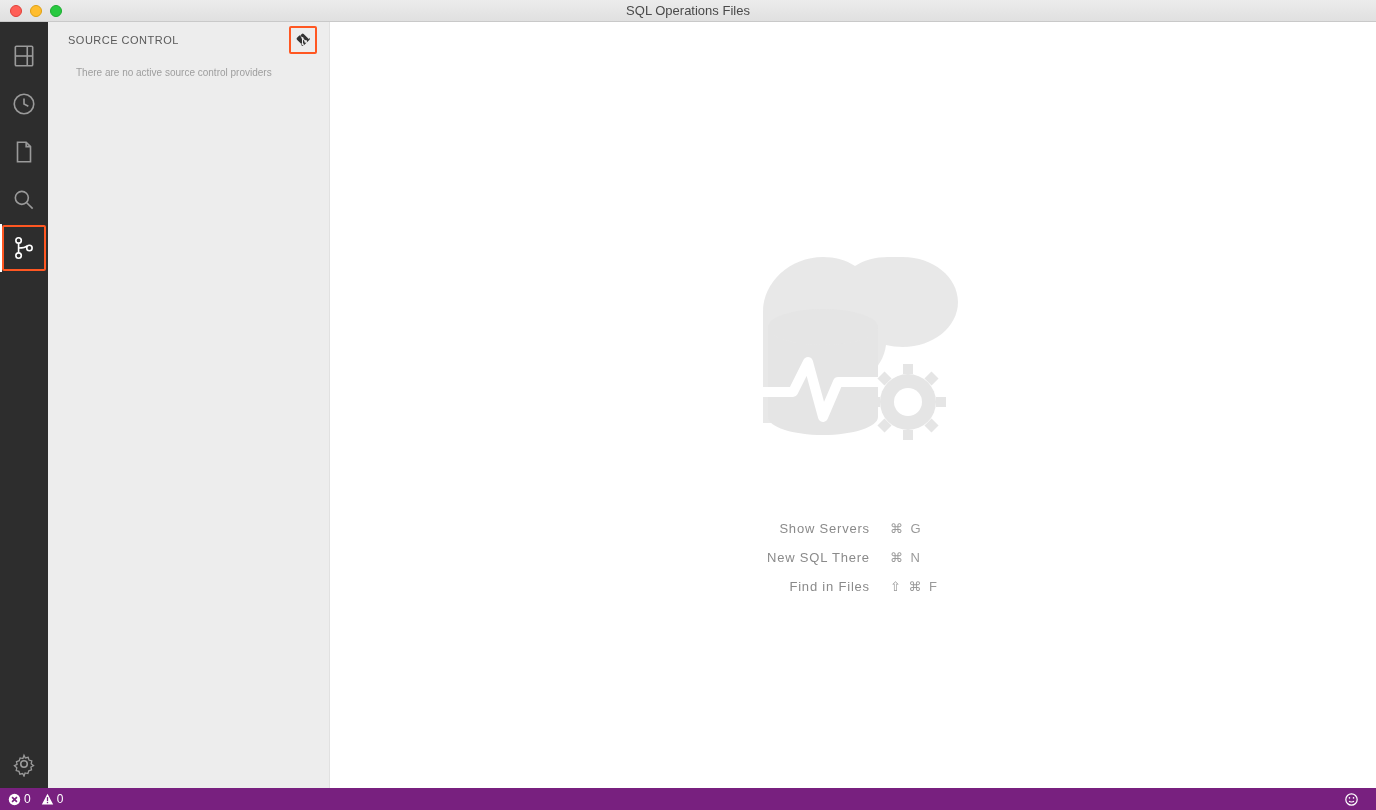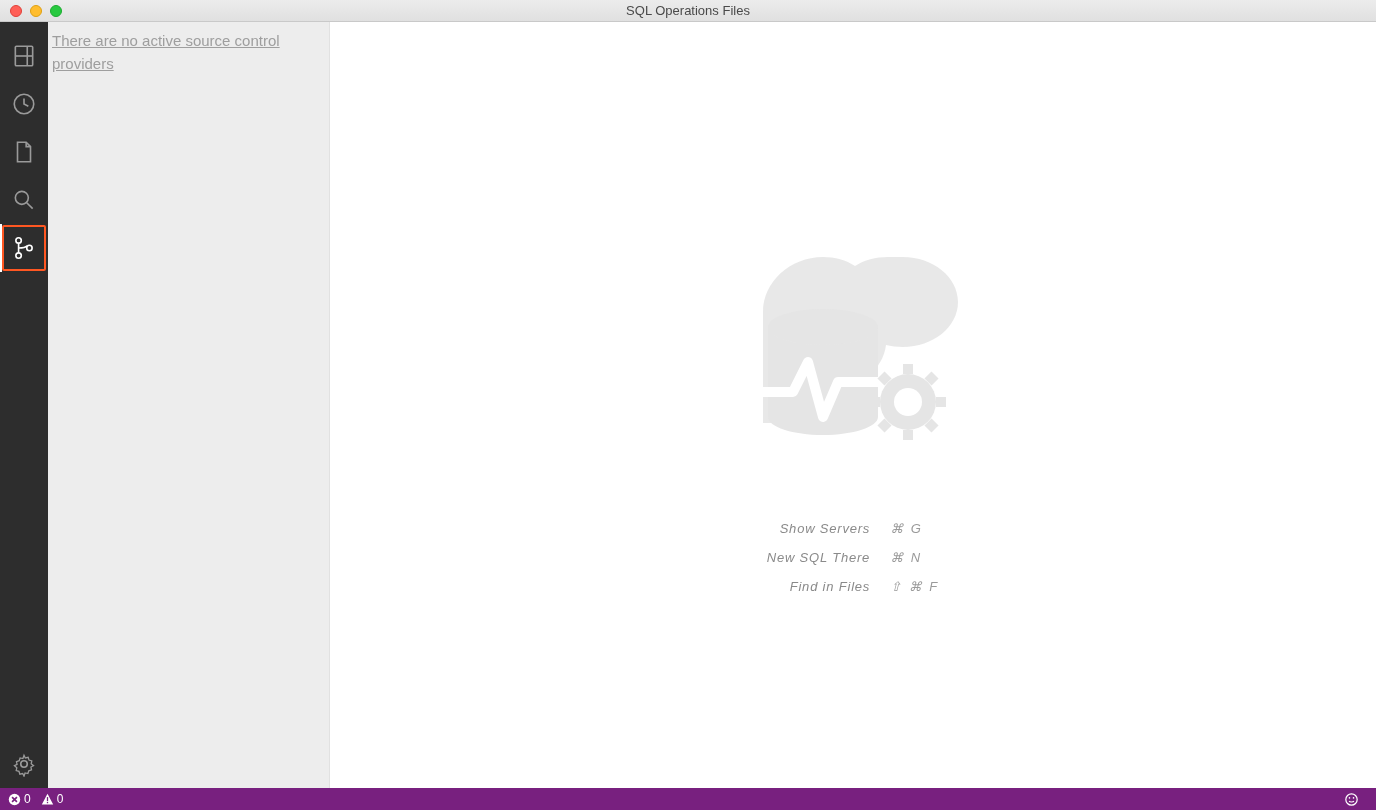--- a/index.html
+++ b/index.html
@@ -23,27 +23,27 @@
 .act-btn.active svg { stroke:#ffffff; }
 .act-btn.active::before { content:""; position:absolute; left:0; top:0; bottom:0; width:2px; background:#fff; }
 .act-highlight { position:absolute; border:2px solid #ff5722; border-radius:2px; pointer-events:none; }
 
 
 .panel { width:282px; background:#ededed; border-right:1px solid #e1e1e1; display:flex; flex-direction:column; }
 .panel-hdr { height:35px; display:flex; align-items:center; justify-content:space-between; padding:0 12px 0 20px; }
 .panel-title { font-size:11px; letter-spacing:0.5px; color:#5a5a5a; font-weight:500; }
 .panel-action { width:28px; height:28px; display:flex; align-items:center; justify-content:center; border:2px solid #ff5722; border-radius:2px; }
 .panel-action svg { width:16px; height:16px; fill:#333; }
-.panel-msg { padding:8px 4px; font-size:15px; color:#9e9e9e; line-height:1.5;text-decoration:underline; }
+.panel-msg { padding:8px 28px; font-size:10px; color:#9e9e9e; line-height:1.5; }
 
 
 .editor { flex:1; background:#ffffff; display:flex; flex-direction:column; align-items:center; justify-content:center; }
 .watermark { color:#e5e5e5; }
 .watermark svg { width:260px; height:260px; }
-.shortcuts { margin-top:40px; display:grid; grid-template-columns:auto auto; column-gap:20px; row-gap:14px; font-size:13px; color:#8a8a8a; letter-spacing:0.8px;font-style:italic; }
+.shortcuts { margin-top:40px; display:grid; grid-template-columns:auto auto; column-gap:20px; row-gap:14px; font-size:13px; color:#8a8a8a; letter-spacing:0.8px; }
 .shortcuts .lbl { text-align:right; }
 .shortcuts .key { color:#9a9a9a; letter-spacing:2px; }
 
 
 .status { height:22px; background:#78207f; color:#fff; display:flex; align-items:center; font-size:12px; padding:0 8px; }
 .status-item { display:flex; align-items:center; gap:3px; margin-right:10px; }
 .status-item svg { width:13px; height:13px; fill:#fff; }
 .status .spacer { flex:1; }
 </style>
 </head>
@@ -99,20 +99,28 @@
     <div class="spacer"></div>
     <div class="act-btn">
       <svg viewBox="0 0 24 24">
           <circle cx="12" cy="12" r="3"></circle>
           <path d="M12 2l1.5 3 3.3-.7 1 3.2 3.2 1-.7 3.3L23 14l-3 1.5.7 3.3-3.2 1-1 3.2-3.3-.7L12 26l-1.5-3-3.3.7-1-3.2-3.2-1 .7-3.3L1 14l3-1.5-.7-3.3 3.2-1 1-3.2 3.3.7z" transform="scale(0.8) translate(3 3)"></path>
         </svg>
     </div>
   </div>
 
   <div class="panel">
+    <div class="panel-hdr">
+      <span class="panel-title">SOURCE CONTROL</span>
+      <div class="panel-action">
+        <svg viewBox="0 0 24 24">
+            <path d="M21 11l-8-8a2 2 0 00-2.8 0L8 5.2l2.4 2.4a2 2 0 012.5 2.5l2.3 2.3a2 2 0 11-1 1l-2.2-2.2v5.6a2 2 0 11-1.5 0V10a2 2 0 01-1-2.6L7 4.8 3 8.8a2 2 0 000 2.8l8 8a2 2 0 002.8 0l8-8a2 2 0 000-2.8z"></path>
+          </svg>
+      </div>
+    </div>
     <div class="panel-msg">There are no active source control providers</div>
   </div>
 
   <div class="editor">
     <div class="watermark">
       <svg viewBox="0 0 260 260" fill="#e5e5e5">
         <path d="M180 40c30 0 55 20 55 45s-25 45-55 45c-6 0-12-1-17-2-3 24-25 43-53 43-4 0-8 0-11-1 8 10 13 22 13 36 0 0 0 0 0 0H40V95c0-30 27-55 60-55 12 0 23 3 32 9 9-6 21-9 33-9z" opacity="0.9"></path>
         <ellipse cx="100" cy="110" rx="55" ry="18"></ellipse>
         <path d="M45 110v90c0 10 25 18 55 18s55-8 55-18v-90c0 10-25 18-55 18s-55-8-55-18z"></path>
         <polyline points="40,175 70,175 85,145 100,200 115,165 155,165" stroke="#fff" stroke-width="10" fill="none" stroke-linejoin="round" stroke-linecap="round"></polyline>

